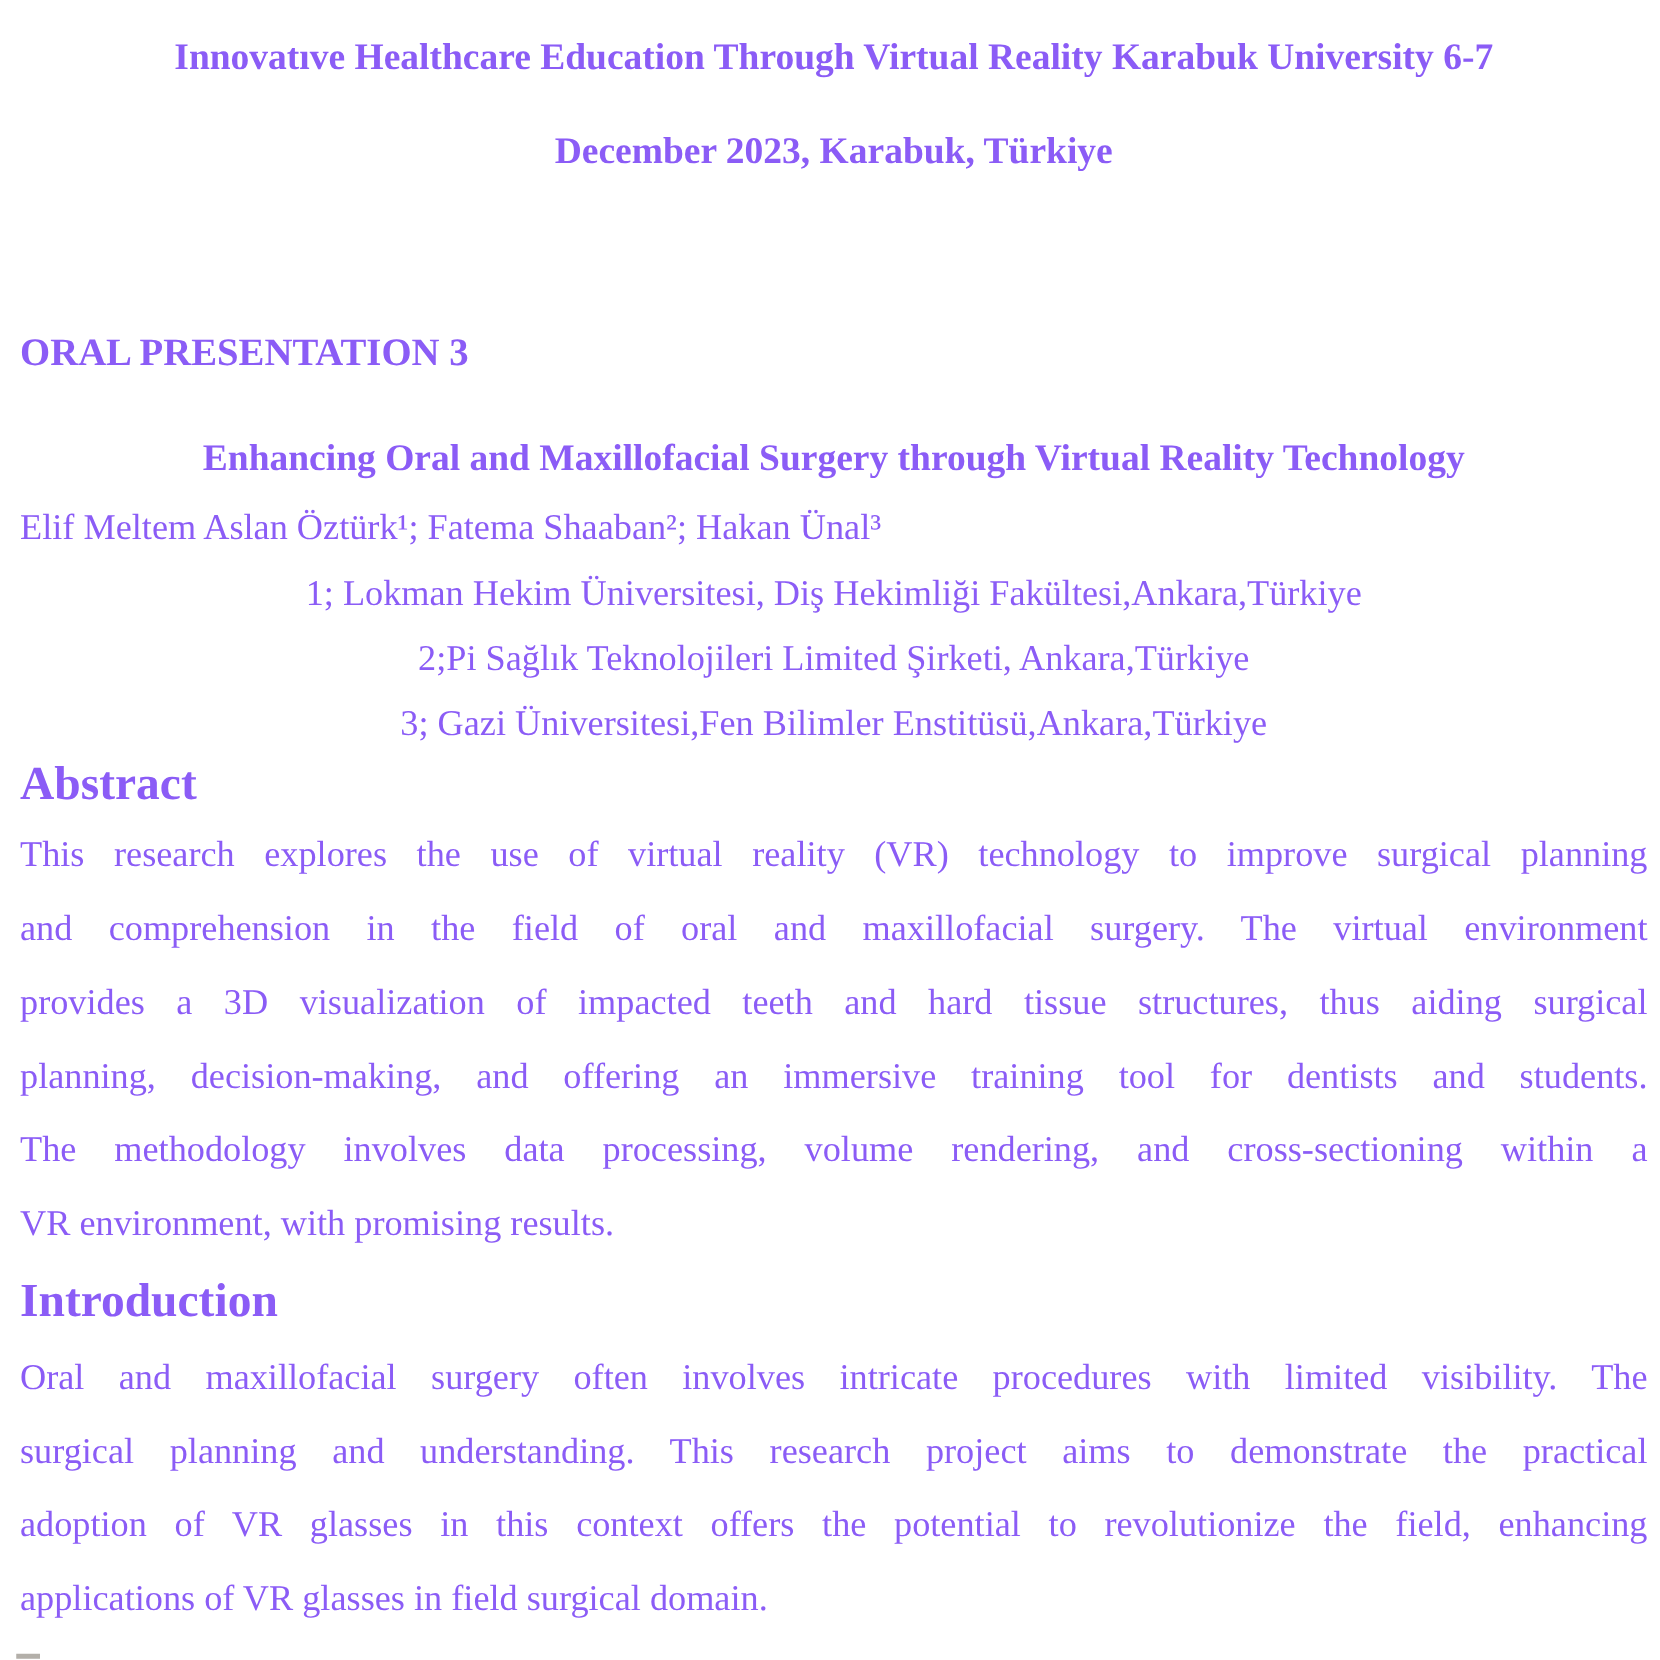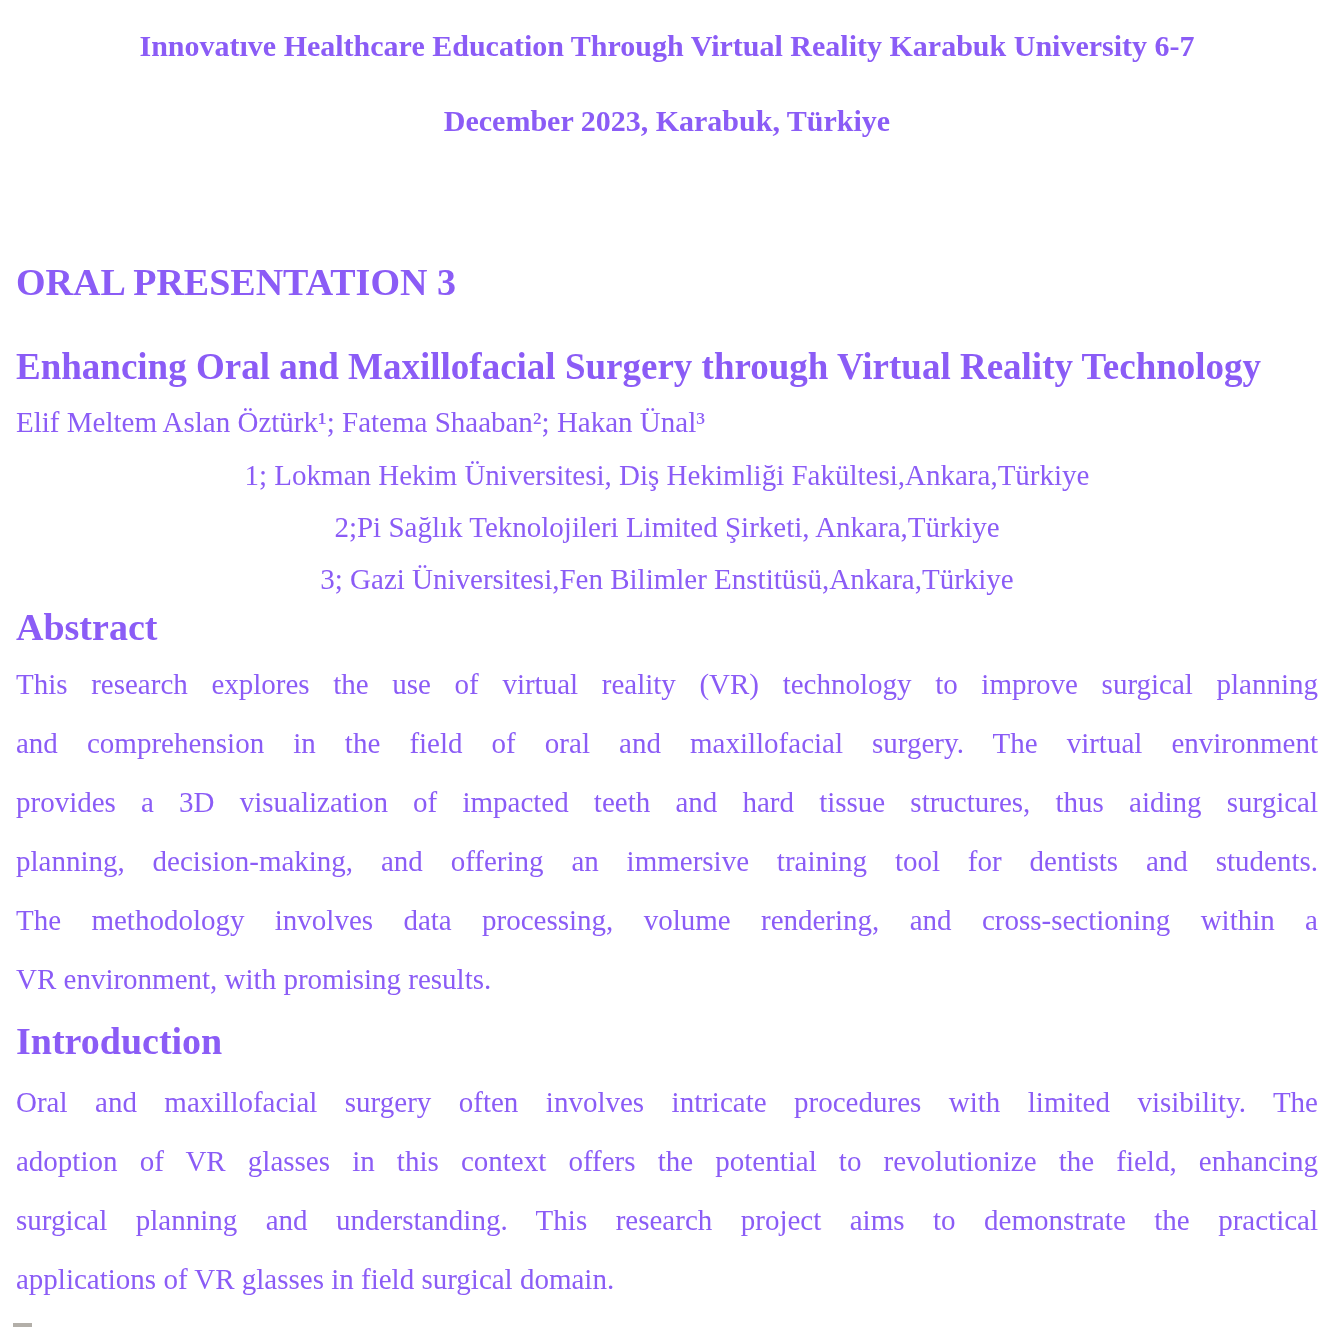--- a/index.html
+++ b/index.html
@@ -20,28 +20,29 @@
     overflow: hidden;
   }
   .conf-header {
     text-align: center;
     font-weight: 700;
     font-size: 30px;
     line-height: 75px;
   }
   .session-heading {
     font-weight: 700;
-    font-size: 38px;
+    font-size: 31px;
     line-height: 32px;
     margin-top: 108px;
     text-align: left;
   }
   .paper-title {
+    text-align: center;
     font-weight: 700;
-    font-size: 37px;
+    font-size: 30px;
     line-height: 32px;
     margin-top: 53px;
   }
   .authors {
     text-align: left;
     font-size: 29px;
     line-height: 30px;
     margin-top: 24px;
   }
   .affiliations {
@@ -112,20 +113,20 @@
     <div class="jline">provides a 3D visualization of impacted teeth and hard tissue structures, thus aiding surgical</div>
     <div class="jline">planning, decision-making, and offering an immersive training tool for dentists and students.</div>
     <div class="jline">The methodology involves data processing, volume rendering, and cross-sectioning within a</div>
     <div class="lline">VR environment, with promising results.</div>
   </div>
 
   <div class="sub-heading intro-heading">Introduction</div>
 
   <div class="para para-intro">
     <div class="jline">Oral and maxillofacial surgery often involves intricate procedures with limited visibility. The</div>
+    <div class="jline">surgical planning and understanding. This research project aims to demonstrate the practical</div>
     <div class="jline">adoption of VR glasses in this context offers the potential to revolutionize the field, enhancing</div>
-    <div class="jline">surgical planning and understanding. This research project aims to demonstrate the practical</div>
     <div class="lline">applications of VR glasses in field surgical domain.</div>
   </div>
 
   <div class="partial-next-line"></div>
 
 </div>
 
 </body></html>

